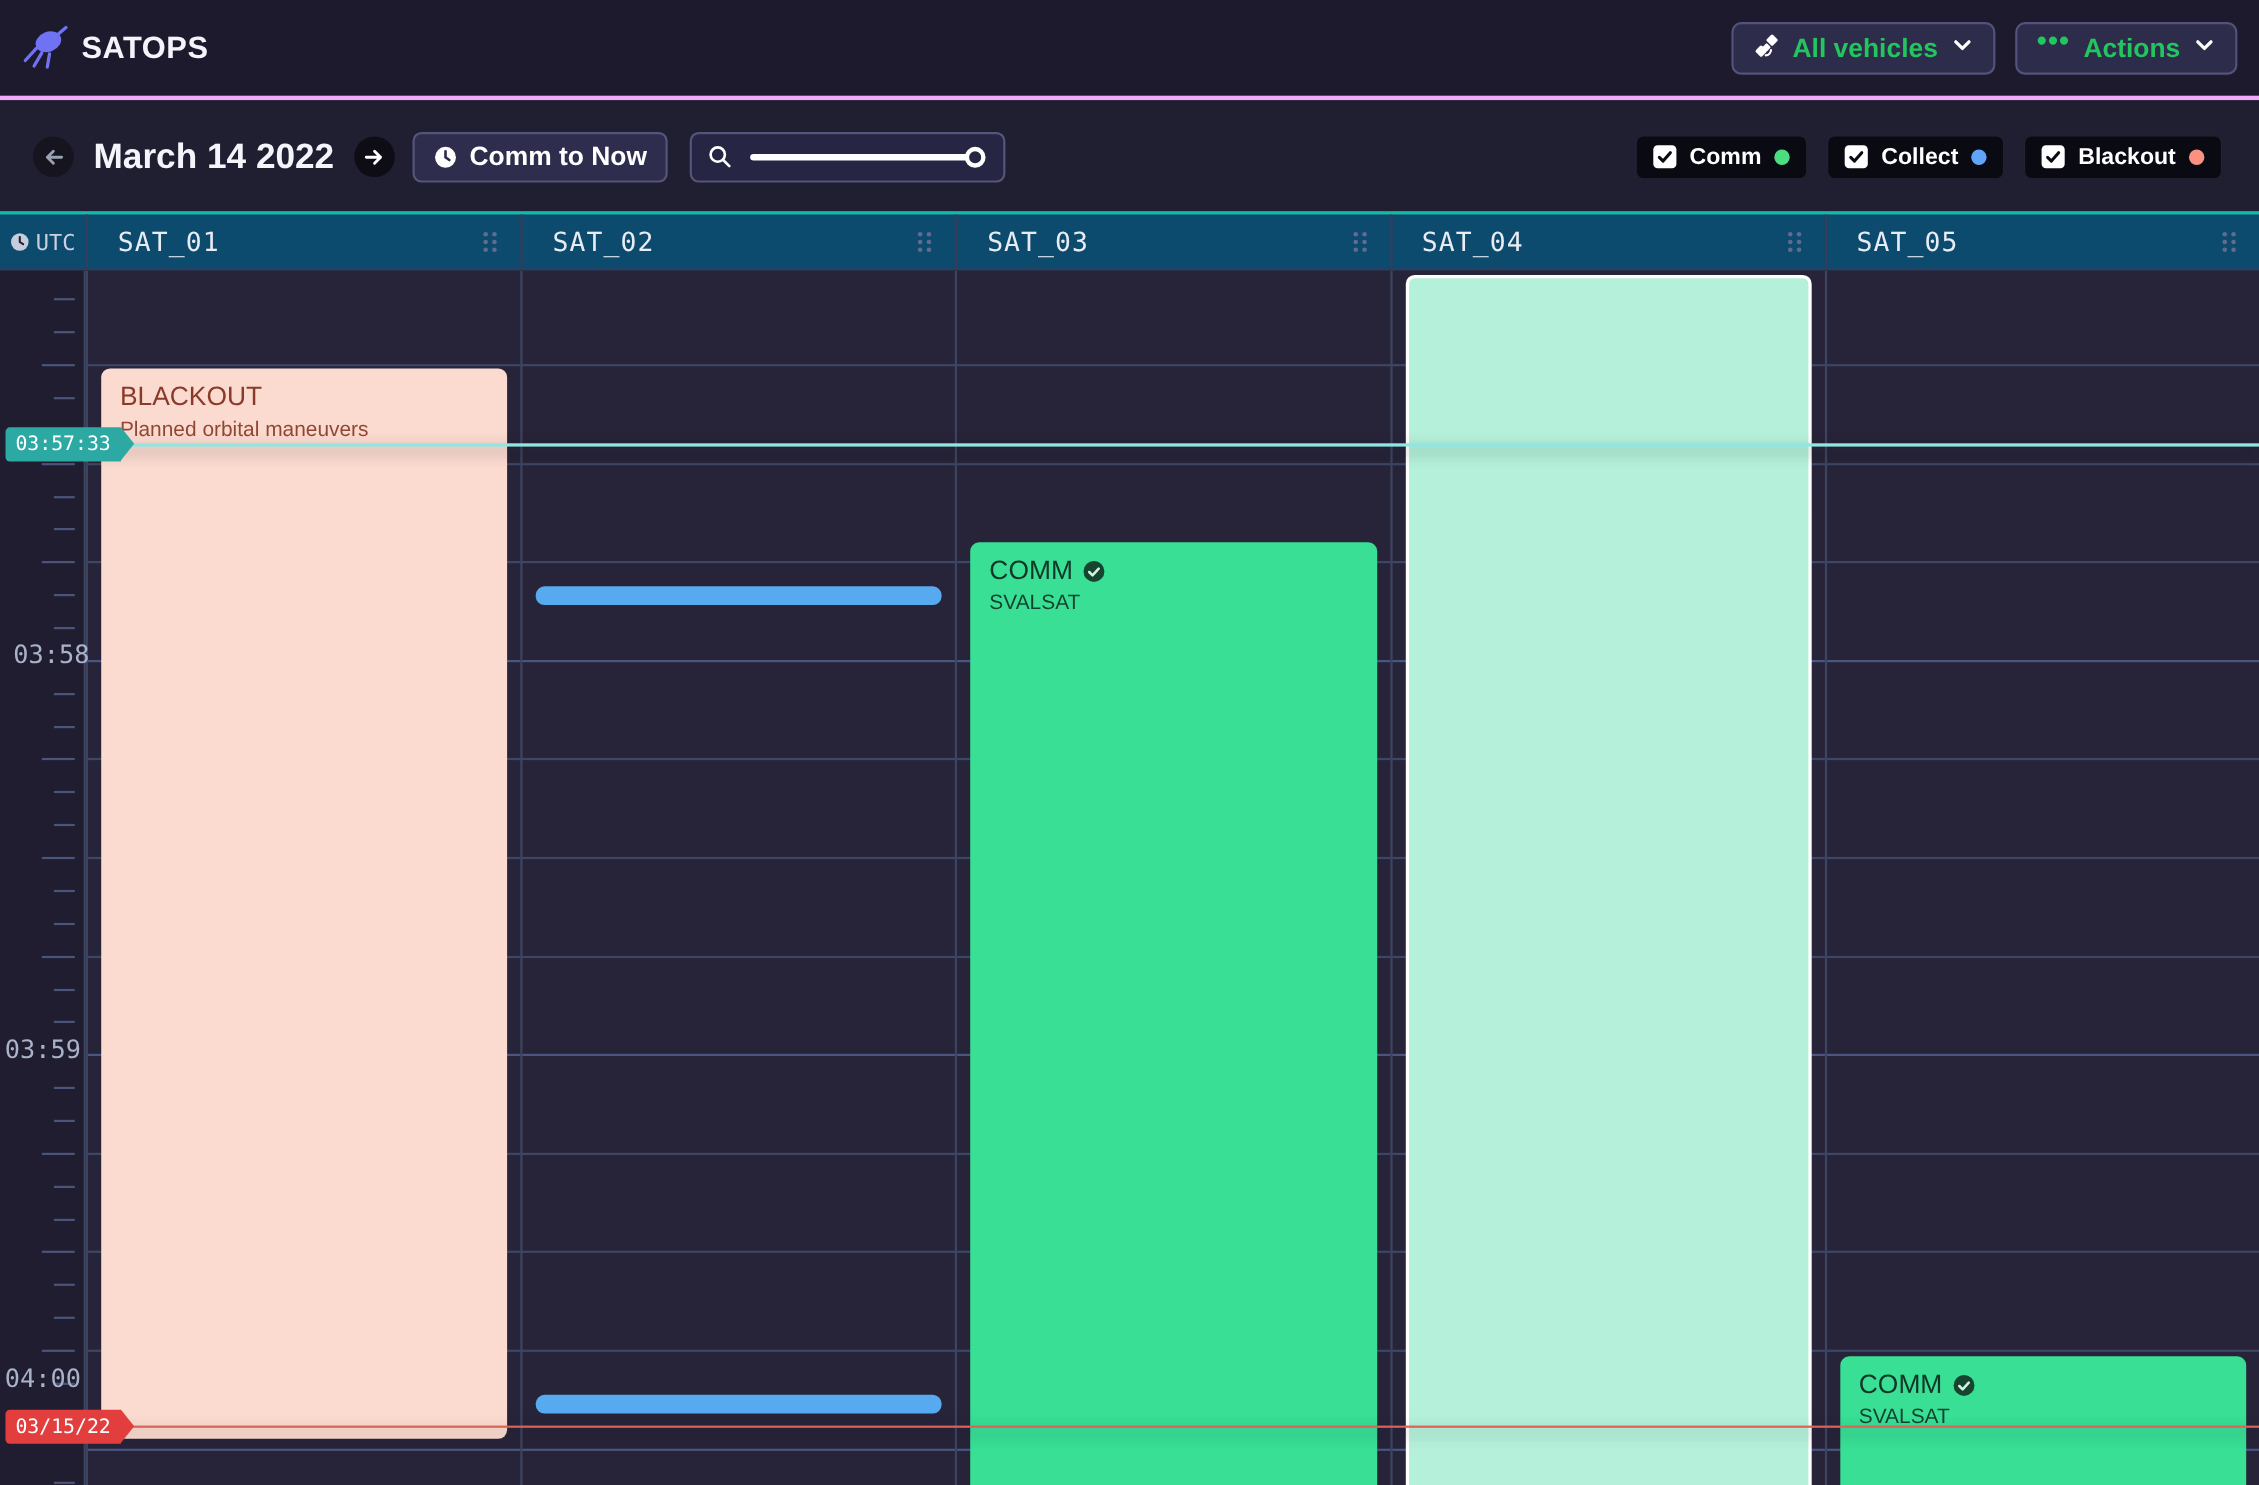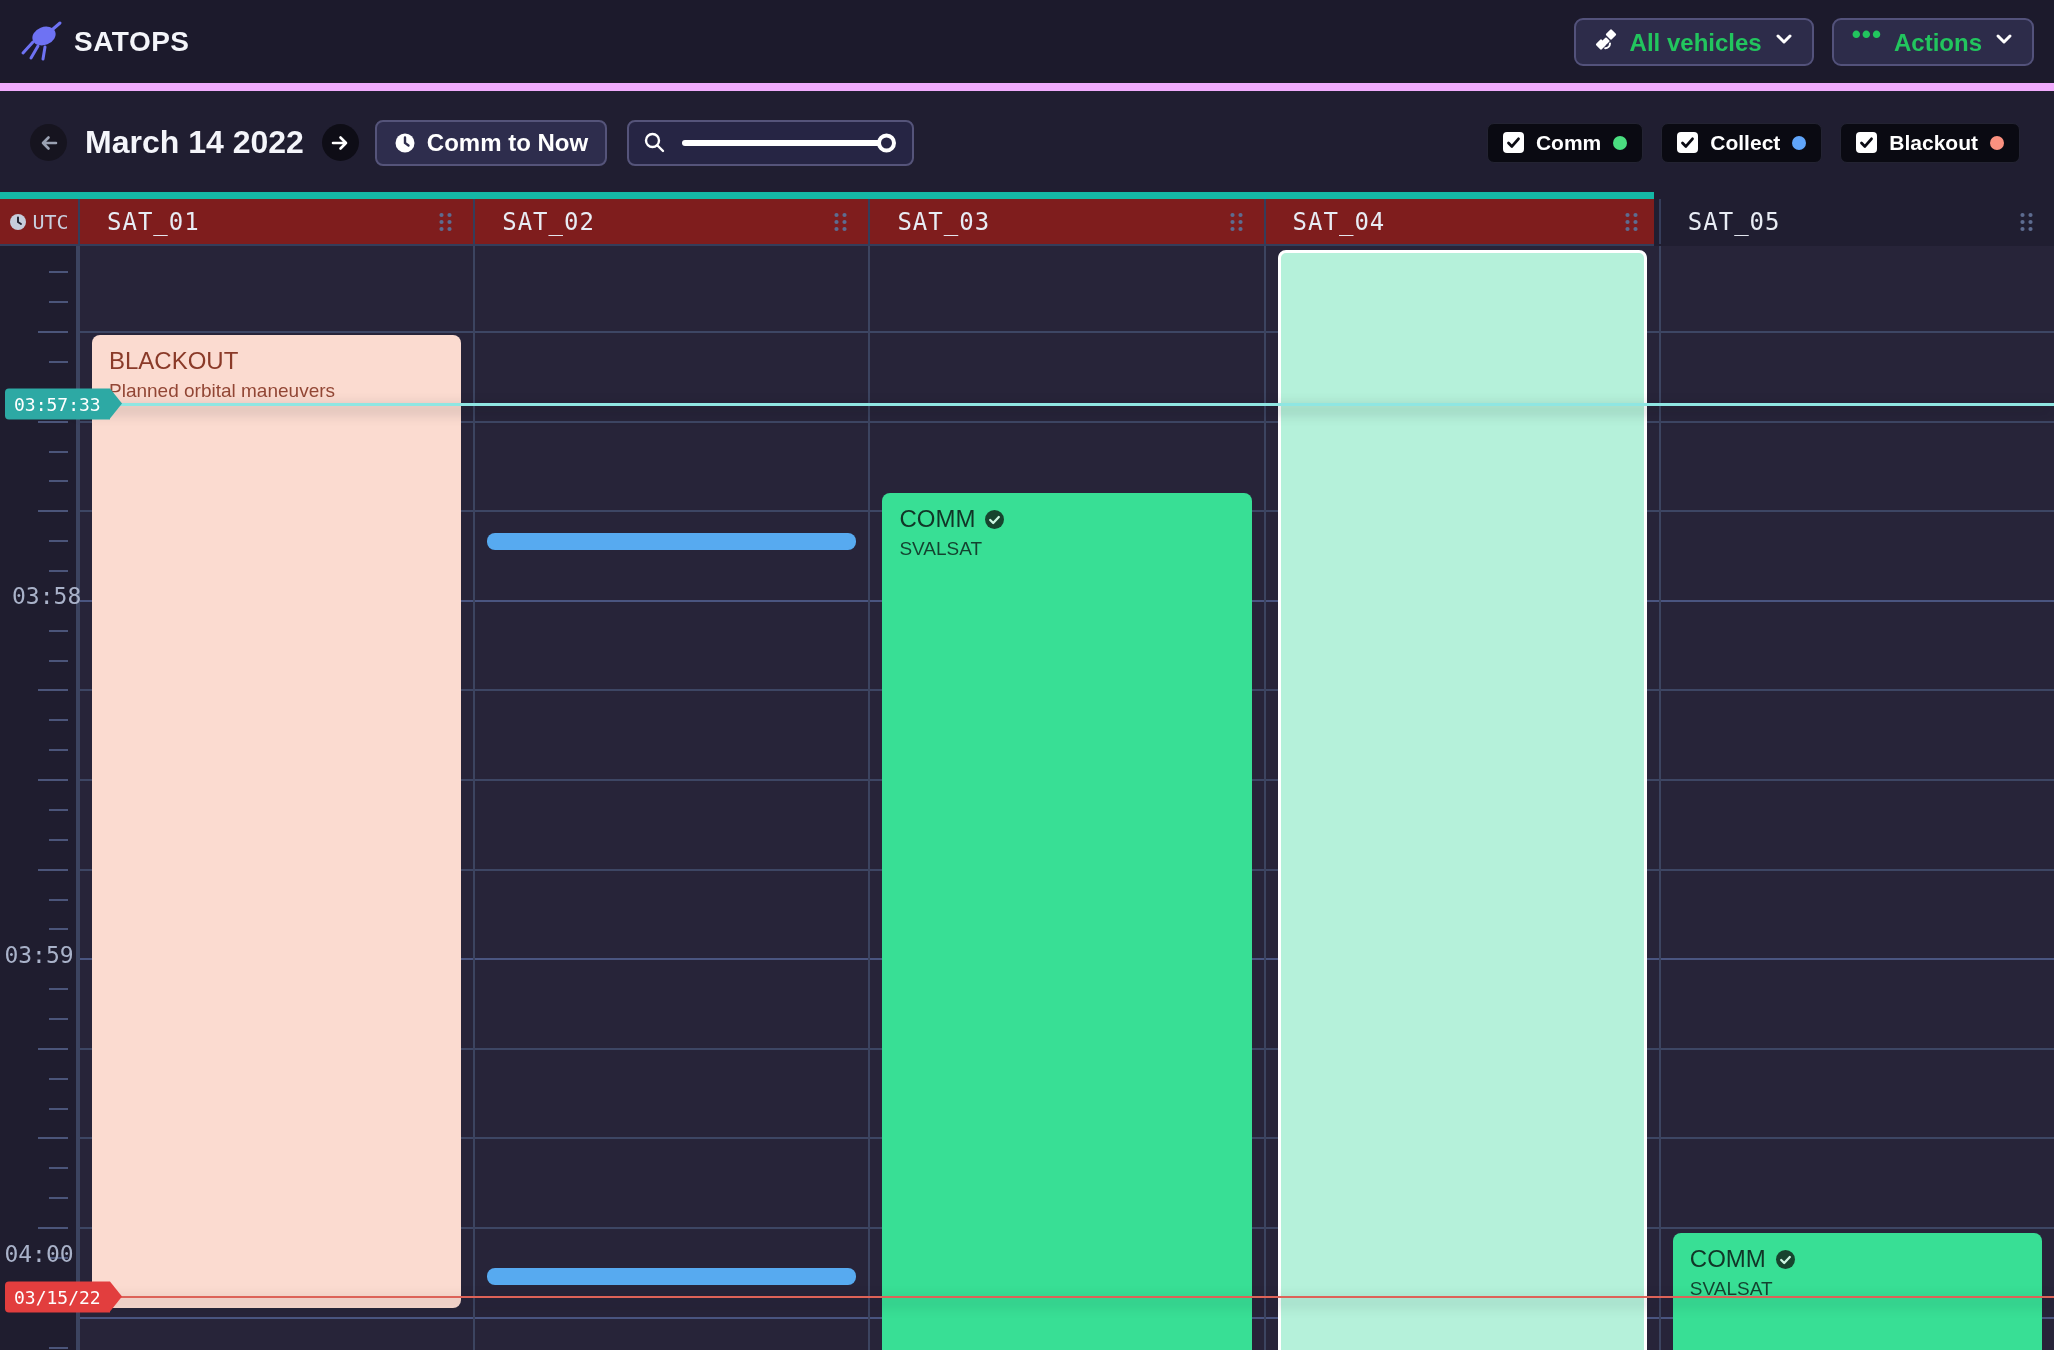--- a/index.html
+++ b/index.html
@@ -4,21 +4,21 @@
 <style>
   * { margin:0; padding:0; box-sizing:border-box; }
   html,body { background:#15131f; }
   #app {
     position:relative; width:2054px; height:1350px; overflow:hidden;
     background:#201e31; font-family:"Liberation Sans", sans-serif; color:#fff;
   }
   
   #topbar{
     position:absolute; left:0; top:0; width:2054px; height:91px;
-    background:#1c1a2c; border-bottom:8px solid #f0abfc;
+    background:#1c1a2c; border-bottom:4px solid #f0abfc;
     display:flex; align-items:center; padding:0 20px;
   }
   .brand{ display:flex; align-items:center; gap:10px; }
   .brand-title{ font-size:28px; font-weight:bold; letter-spacing:.5px; color:#f4f5fa; }
   .topbar-right{ margin-left:auto; display:flex; gap:18px; }
   .tb-btn{
     display:flex; gap:12px; cursor:pointer;
     background:#2d2c4a; border:2px solid #53527b; border-radius:9px;
     color:#22c55e; font-size:24px; font-weight:bold; font-family:"Liberation Sans",sans-serif;
     padding:9px 18px; height:48px;
@@ -56,22 +56,22 @@
     display:flex; align-items:center; gap:12px; cursor:pointer;
     background:#0a0a12; border:1px solid #23233２; border:1px solid #232332; border-radius:7px;
     color:#fff; font-size:21px; font-weight:bold; font-family:"Liberation Sans",sans-serif;
     height:40px; padding:0 15px;
   }
   .filter-dot{ width:14px; height:14px; border-radius:50%; }
   .cb{ width:21px; height:21px; background:#fff; border-radius:4px;
        display:flex; align-items:center; justify-content:center; }
   
   #header-row{
-    position:absolute; left:0; top:192px; width:1654px; height:54px;
-    background:#7f1d1d; border-top:7px solid #14b8a6; border-bottom:2px solid #353d5a;
+    position:absolute; left:0; top:192px; width:2054px; height:54px;
+    background:#0c4a6e; border-top:3px solid #14b8a6; border-bottom:2px solid #353d5a;
   }
   .h-gutter{
     position:absolute; left:0; top:0; width:78px; height:100%;
     display:flex; align-items:center; justify-content:center; gap:5px;
     color:#c9d0df; font-family:"DejaVu Sans Mono",monospace; font-size:20px;
   }
   .h-cell{
     position:absolute; top:0; height:100%; border-left:2px solid #353d5a;
     display:flex; align-items:center; padding:0 16px 0 27px;
   }

